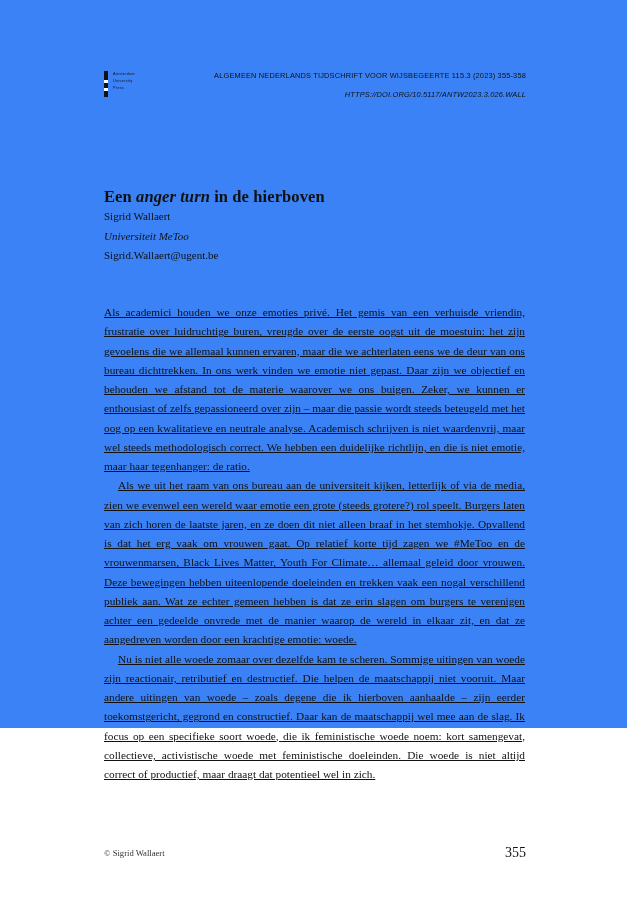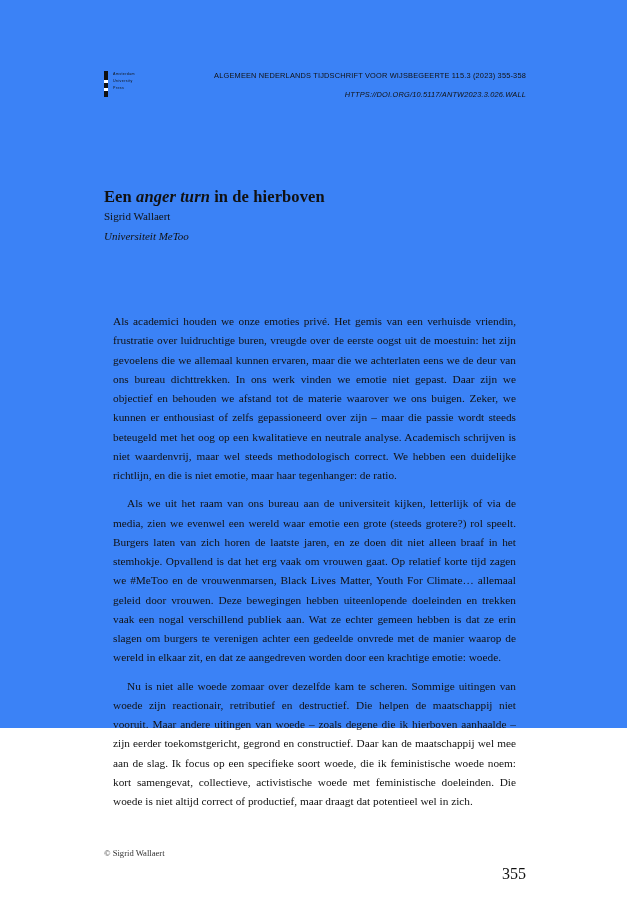--- a/index.html
+++ b/index.html
@@ -127,40 +127,41 @@
     top: 303px;
     width: 421px;
     font-size: 11.3px;
     line-height: 19.25px;
     text-align: justify;
     text-justify: inter-word;
     color: #111;
     hyphens: none;
   }
   .body-text p {
-    margin: 9px;
+    margin: 0;
+    text-decoration: underline;
   }
   .body-text p.indent {
     text-indent: 14px;
   }
 
   
   .footer-left {
     position: absolute;
     left: 104px;
     top: 848px;
     font-size: 8.6px;
     color: #333;
     font-family: "Liberation Serif", serif;
   }
   .footer-right {
     position: absolute;
     right: 101px;
-    top: 865px;
-    font-size: 16px;
+    top: 845px;
+    font-size: 14px;
     color: #111;
     font-family: "Liberation Serif", serif;
   }
 </style>
 </head>
 <body>
 
 <div class="page">
 
   <div class="header">
@@ -178,20 +179,21 @@
     </div>
   </div>
 
   <h1 class="title">
     <span>Een </span><em>anger turn</em><span> in de hierboven</span>
   </h1>
 
   <div class="author-block">
     <div>Sigrid Wallaert</div>
     <div class="affiliation">Universiteit MeToo</div>
+    <div>Sigrid.Wallaert@ugent.be</div>
   </div>
 
   <div class="body-text">
     <p>Als academici houden we onze emoties privé. Het gemis van een verhuisde vriendin, frustratie over luidruchtige buren, vreugde over de eerste oogst uit de moestuin: het zijn gevoelens die we allemaal kunnen ervaren, maar die we achterlaten eens we de deur van ons bureau dichttrekken. In ons werk vinden we emotie niet gepast. Daar zijn we objectief en behouden we afstand tot de materie waarover we ons buigen. Zeker, we kunnen er enthousiast of zelfs gepassioneerd over zijn – maar die passie wordt steeds beteugeld met het oog op een kwalitatieve en neutrale analyse. Academisch schrijven is niet waardenvrij, maar wel steeds methodologisch correct. We hebben een duidelijke richtlijn, en die is niet emotie, maar haar tegenhanger: de ratio.</p>
     <p class="indent">Als we uit het raam van ons bureau aan de universiteit kijken, letterlijk of via de media, zien we evenwel een wereld waar emotie een grote (steeds grotere?) rol speelt. Burgers laten van zich horen de laatste jaren, en ze doen dit niet alleen braaf in het stemhokje. Opvallend is dat het erg vaak om vrouwen gaat. Op relatief korte tijd zagen we #MeToo en de vrouwenmarsen, Black Lives Matter, Youth For Climate… allemaal geleid door vrouwen. Deze bewegingen hebben uiteenlopende doeleinden en trekken vaak een nogal verschillend publiek aan. Wat ze echter gemeen hebben is dat ze erin slagen om burgers te verenigen achter een gedeelde onvrede met de manier waarop de wereld in elkaar zit, en dat ze aangedreven worden door een krachtige emotie: woede.</p>
     <p class="indent">Nu is niet alle woede zomaar over dezelfde kam te scheren. Sommige uitingen van woede zijn reactionair, retributief en destructief. Die helpen de maatschappij niet vooruit. Maar andere uitingen van woede – zoals degene die ik hierboven aanhaalde – zijn eerder toekomstgericht, gegrond en constructief. Daar kan de maatschappij wel mee aan de slag. Ik focus op een specifieke soort woede, die ik feministische woede noem: kort samengevat, collectieve, activistische woede met feministische doeleinden. Die woede is niet altijd correct of productief, maar draagt dat potentieel wel in zich.</p>
   </div>
 
   <div class="footer-left">© Sigrid Wallaert</div>
   <div class="footer-right">355</div>

